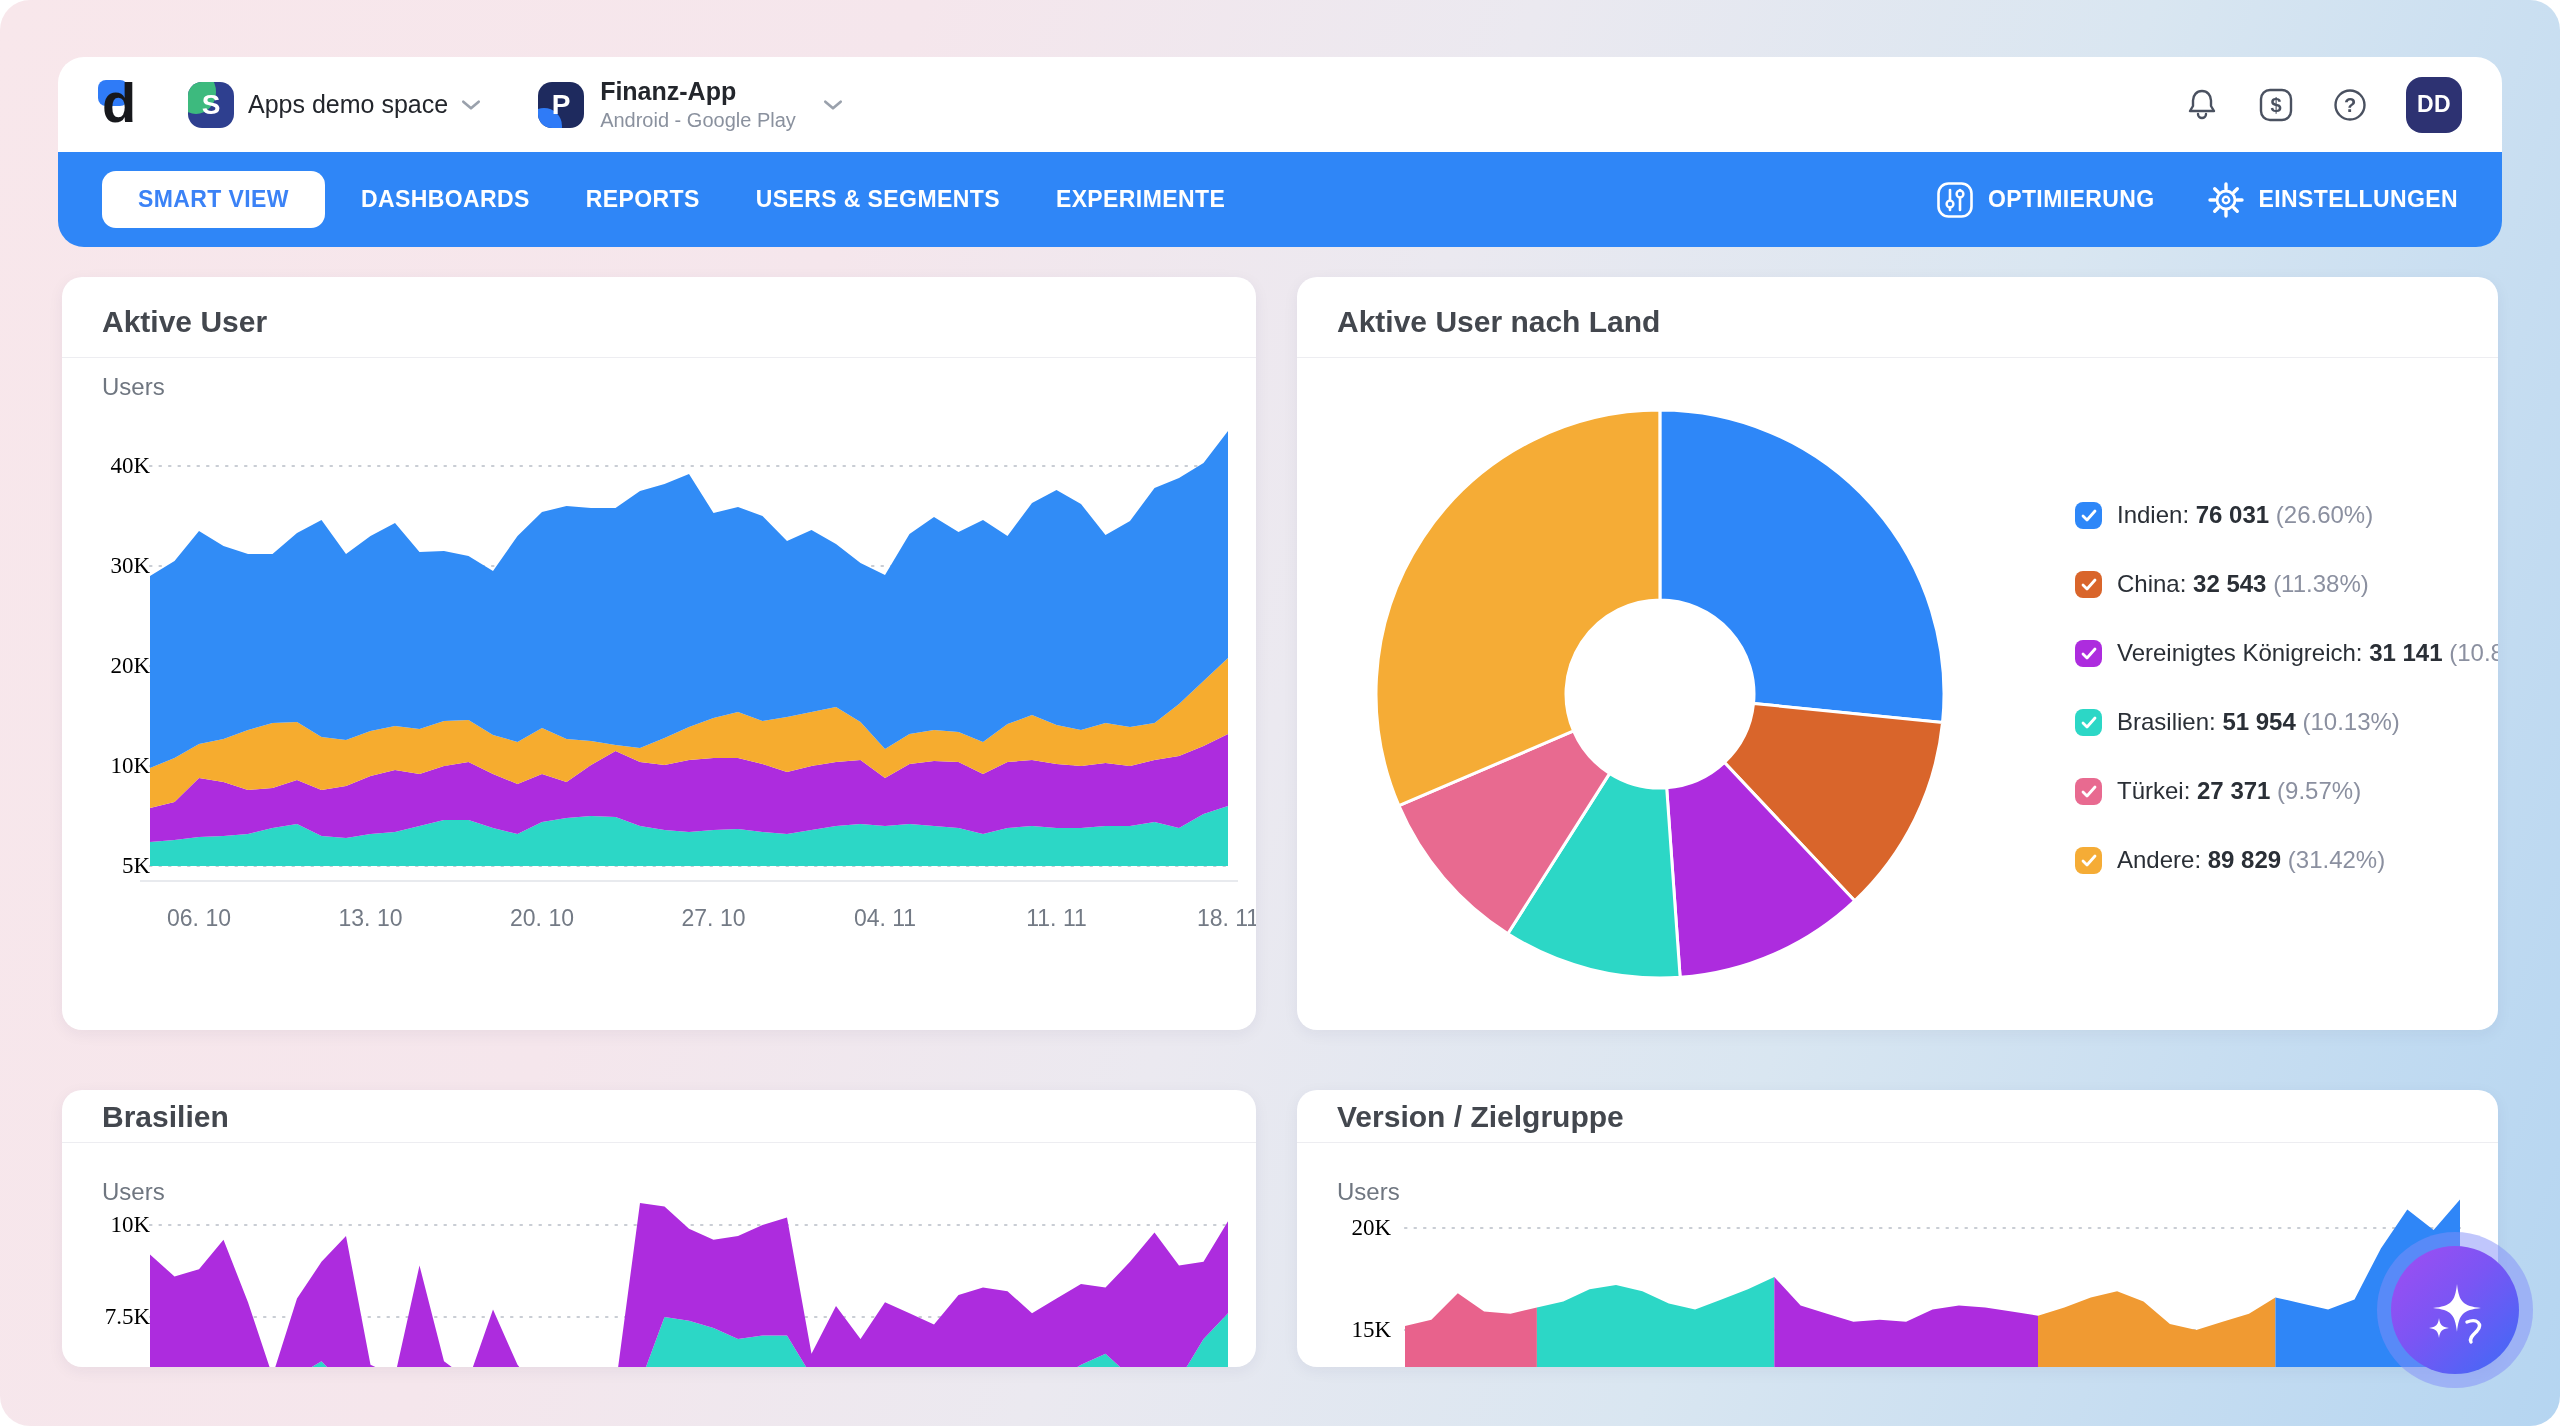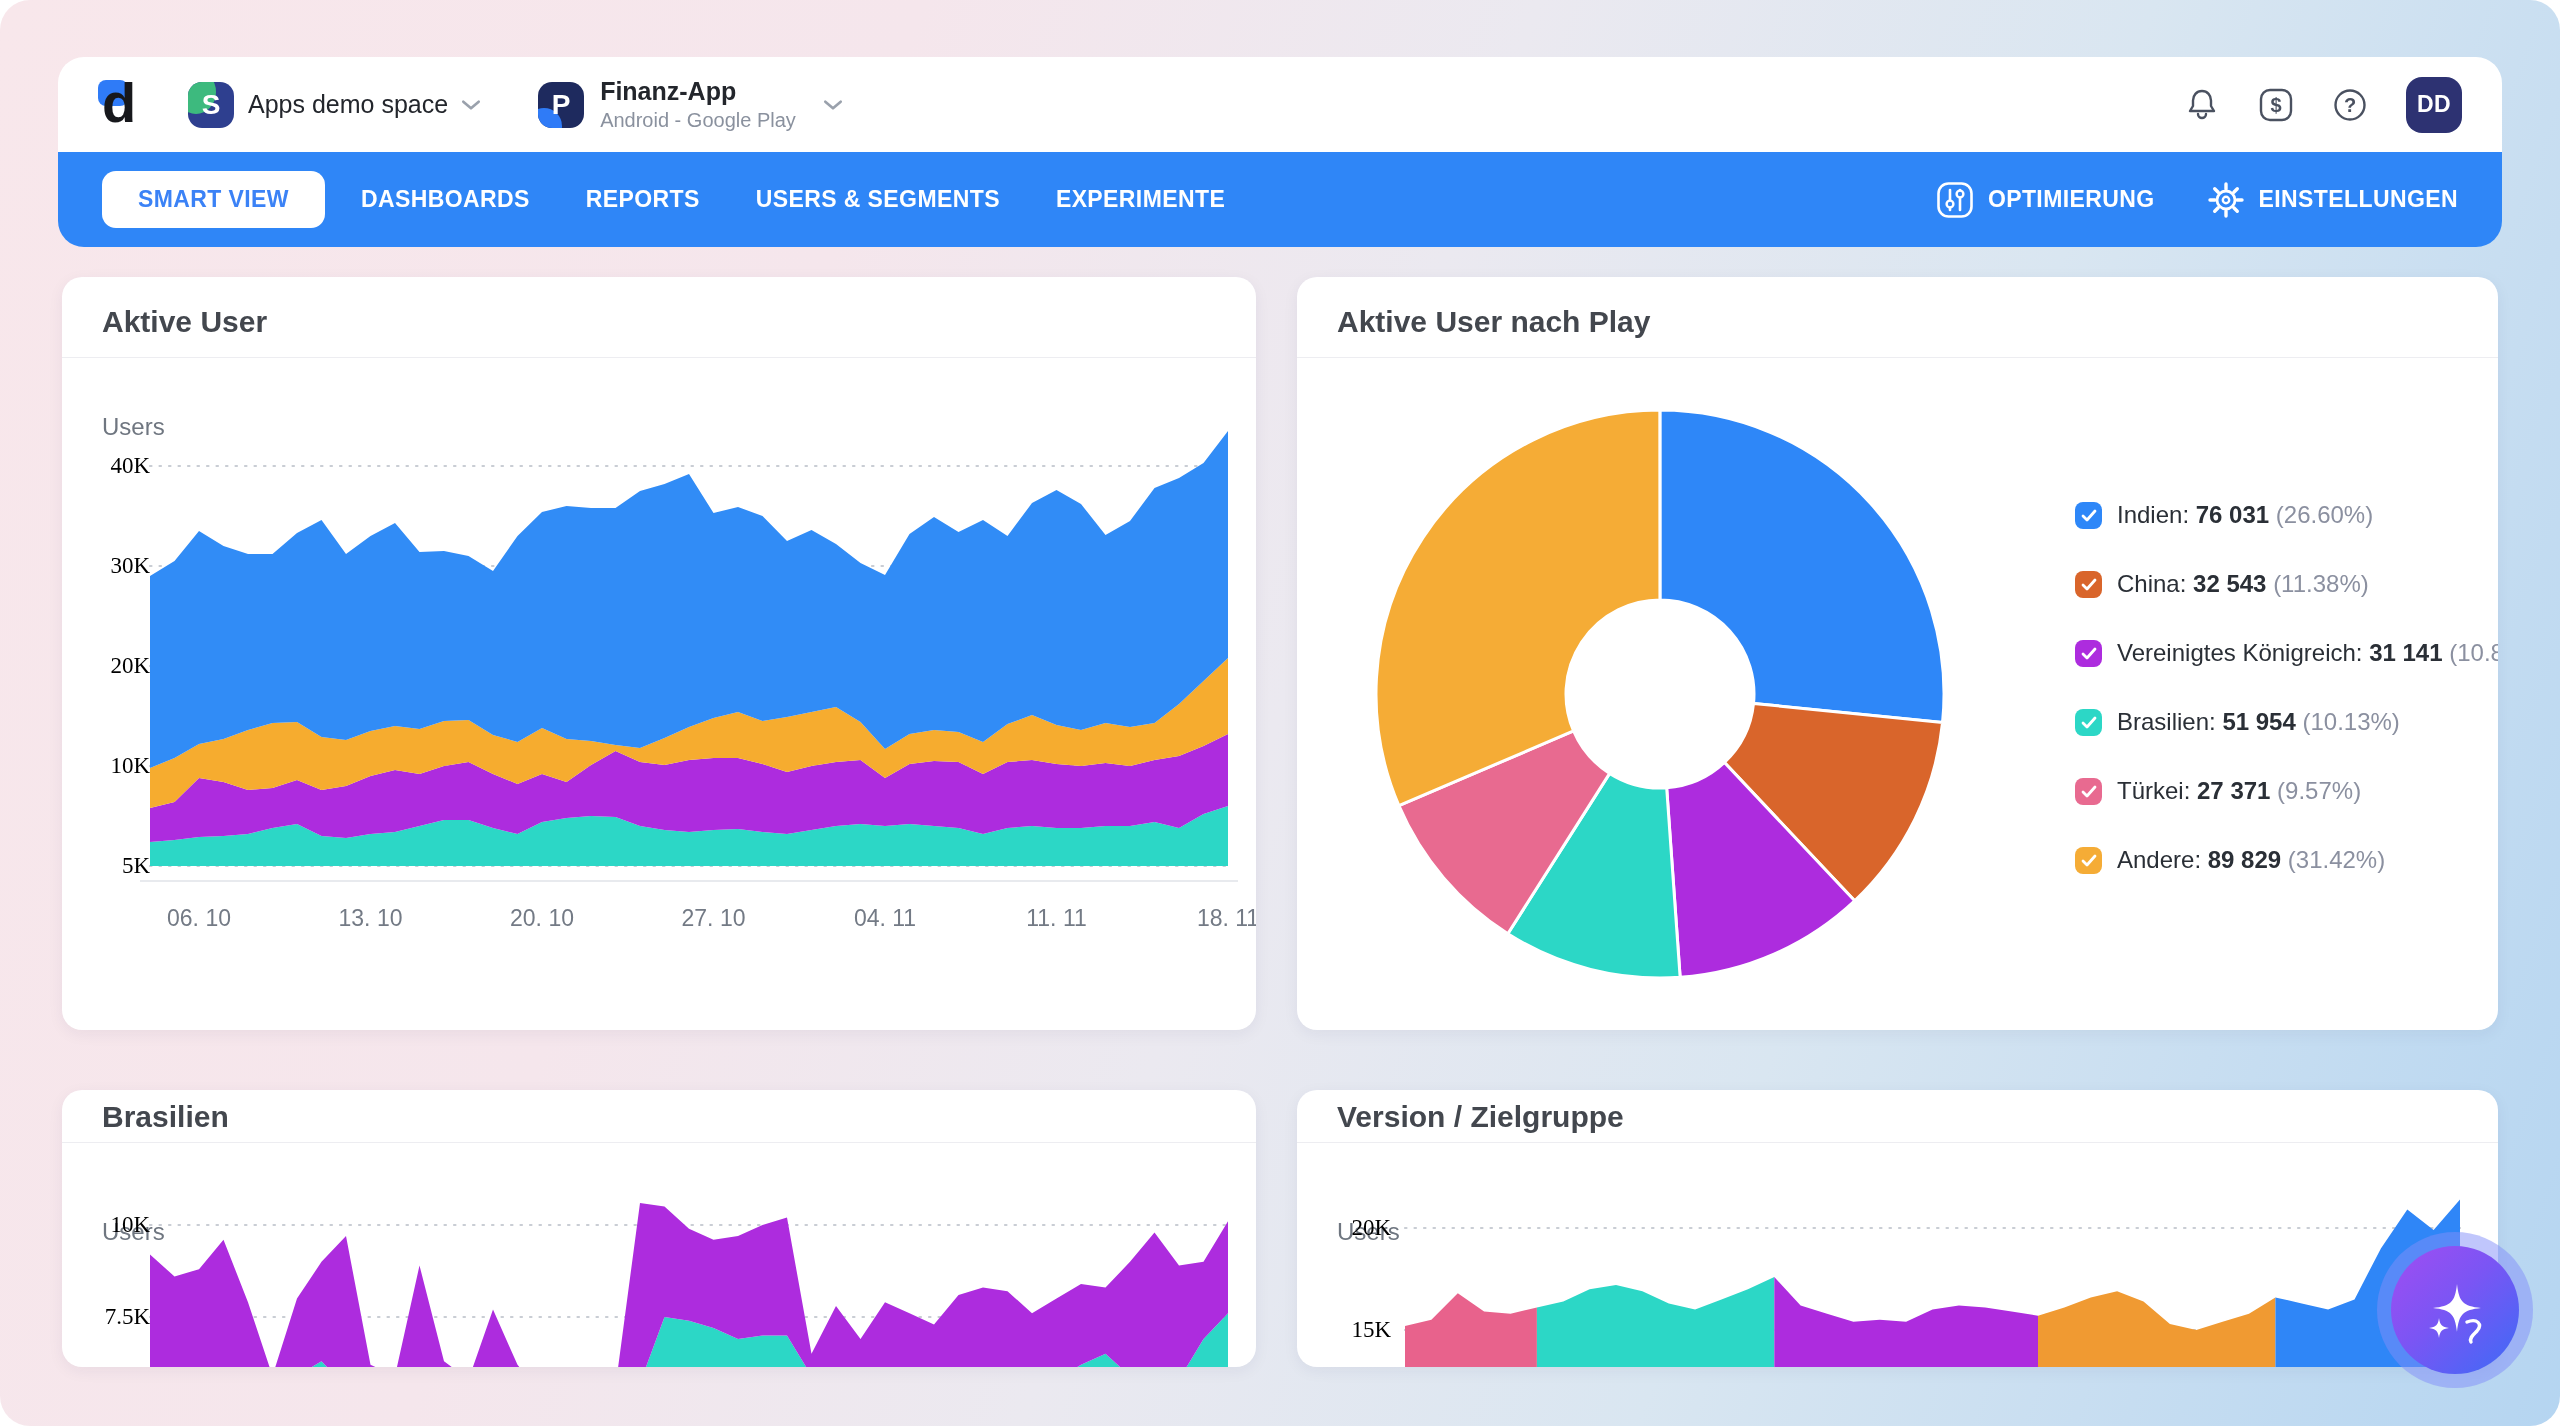--- a/index.html
+++ b/index.html
@@ -49,21 +49,21 @@
   
   .card { position:absolute; background:#ffffff; border-radius:20px; box-shadow:0 4px 16px rgba(40,40,90,.06); overflow:hidden; }
   #card-aktive  { left:62px;   top:277px;  width:1194px; height:753px; }
   #card-land    { left:1297px; top:277px;  width:1201px; height:753px; }
   #card-tutorial{ left:62px;   top:1090px; width:1194px; height:277px; }
   #card-version { left:1297px; top:1090px; width:1201px; height:277px; }
   .card-title { position:absolute; left:40px; font-size:30px; font-weight:700; color:#43474e; }
   .t-big  { top:28px; }
   .t-sm   { top:10px; }
   .card-div { position:absolute; left:0; width:100%; height:1px; background:#ededf1; }
-  .users-lb { position:absolute; left:40px; font-size:24px; color:#6f7680;margin-top:40px; }
+  .users-lb { position:absolute; left:40px; font-size:24px; color:#6f7680; }
   .ytick { position:absolute; font-size:23px; color:#000000; text-align:right; width:70px;font-family:Liberation Serif, serif; }
   .xtick { position:absolute; font-size:23px; color:#737a85; text-align:center; width:100px; }
   .chart-svg { position:absolute; left:0; top:0; }
   .cbox { width:27px; height:27px; border-radius:8px; display:flex; align-items:center; justify-content:center; flex:0 0 auto; }
   .donut-legend { position:absolute; left:778px; top:224px; display:flex; flex-direction:column; gap:41px; }
   .dleg-item { display:flex; align-items:center; gap:15px; font-size:24px; color:#2a2f36; white-space:nowrap; }
   .dleg-item b { font-weight:700; }
   .dleg-item .pct { color:#8b90a0; }
   
   .tip-halo { position:absolute; left:1886px; top:1076px; padding:6px; border-radius:36px;
@@ -203,21 +203,21 @@
         <div class="xtick" style="left:430px;top:628px;">20. 10</div>
         <div class="xtick" style="left:601.5px;top:628px;">27. 10</div>
         <div class="xtick" style="left:773px;top:628px;">04. 11</div>
         <div class="xtick" style="left:944.5px;top:628px;">11. 11</div>
         <div class="xtick" style="left:1116px;top:628px;">18. 11</div>
       </div>
 
   </div>
 
   <div class="card" id="card-land">
-    <div class="card-title t-big">Aktive User nach Play</div>
+    <div class="card-title t-big">Aktive User nach Land</div>
     <div class="card-div" style="top:80px;"></div>
     <svg class="chart-svg" id="svg-donut" width="1201" height="753">
         <path d="M 363 133 A 284 284 0 0 1 645.5660888226893 445.5027270177451 L 456.5253955962422 426.4340011960142 A 94 94 0 0 0 363 323 Z" fill="#2e87f8" stroke="#fff" stroke-width="3" stroke-linejoin="round"></path>
         <path d="M 645.5660888226893 445.5027270177451 A 284 284 0 0 1 557.6713824284766 623.7826222470975 L 427.433485733369 485.44213553249 A 94 94 0 0 0 456.5253955962422 426.4340011960142 Z" fill="#d9652b" stroke="#fff" stroke-width="3" stroke-linejoin="round"></path>
         <path d="M 557.6713824284766 623.7826222470975 A 284 284 0 0 1 383.14706144094475 700.284478775832 L 369.66839357552396 510.76317255256413 A 94 94 0 0 0 427.433485733369 485.44213553249 Z" fill="#ad2cde" stroke="#fff" stroke-width="3" stroke-linejoin="round"></path>
         <path d="M 383.14706144094475 700.284478775832 A 284 284 0 0 1 210.8251902259649 656.7891308425723 L 312.6322812719743 496.3668249971894 A 94 94 0 0 0 369.66839357552396 510.76317255256413 Z" fill="#2cd7c6" stroke="#fff" stroke-width="3" stroke-linejoin="round"></path>
         <path d="M 210.8251902259649 656.7891308425723 A 284 284 0 0 1 101.86413255517152 528.6425489400748 L 276.5677058457258 453.95211126889797 A 94 94 0 0 0 312.6322812719743 496.3668249971894 Z" fill="#e86a90" stroke="#fff" stroke-width="3" stroke-linejoin="round"></path>
         <path d="M 101.86413255517152 528.6425489400748 A 284 284 0 0 1 362.8215575490173 133.00005605935115 L 362.9409380619987 323.00001855485567 A 94 94 0 0 0 276.5677058457258 453.95211126889797 Z" fill="#f5ac36" stroke="#fff" stroke-width="3" stroke-linejoin="round"></path>
       </svg>
     <div class="donut-legend" id="legend-donut">

